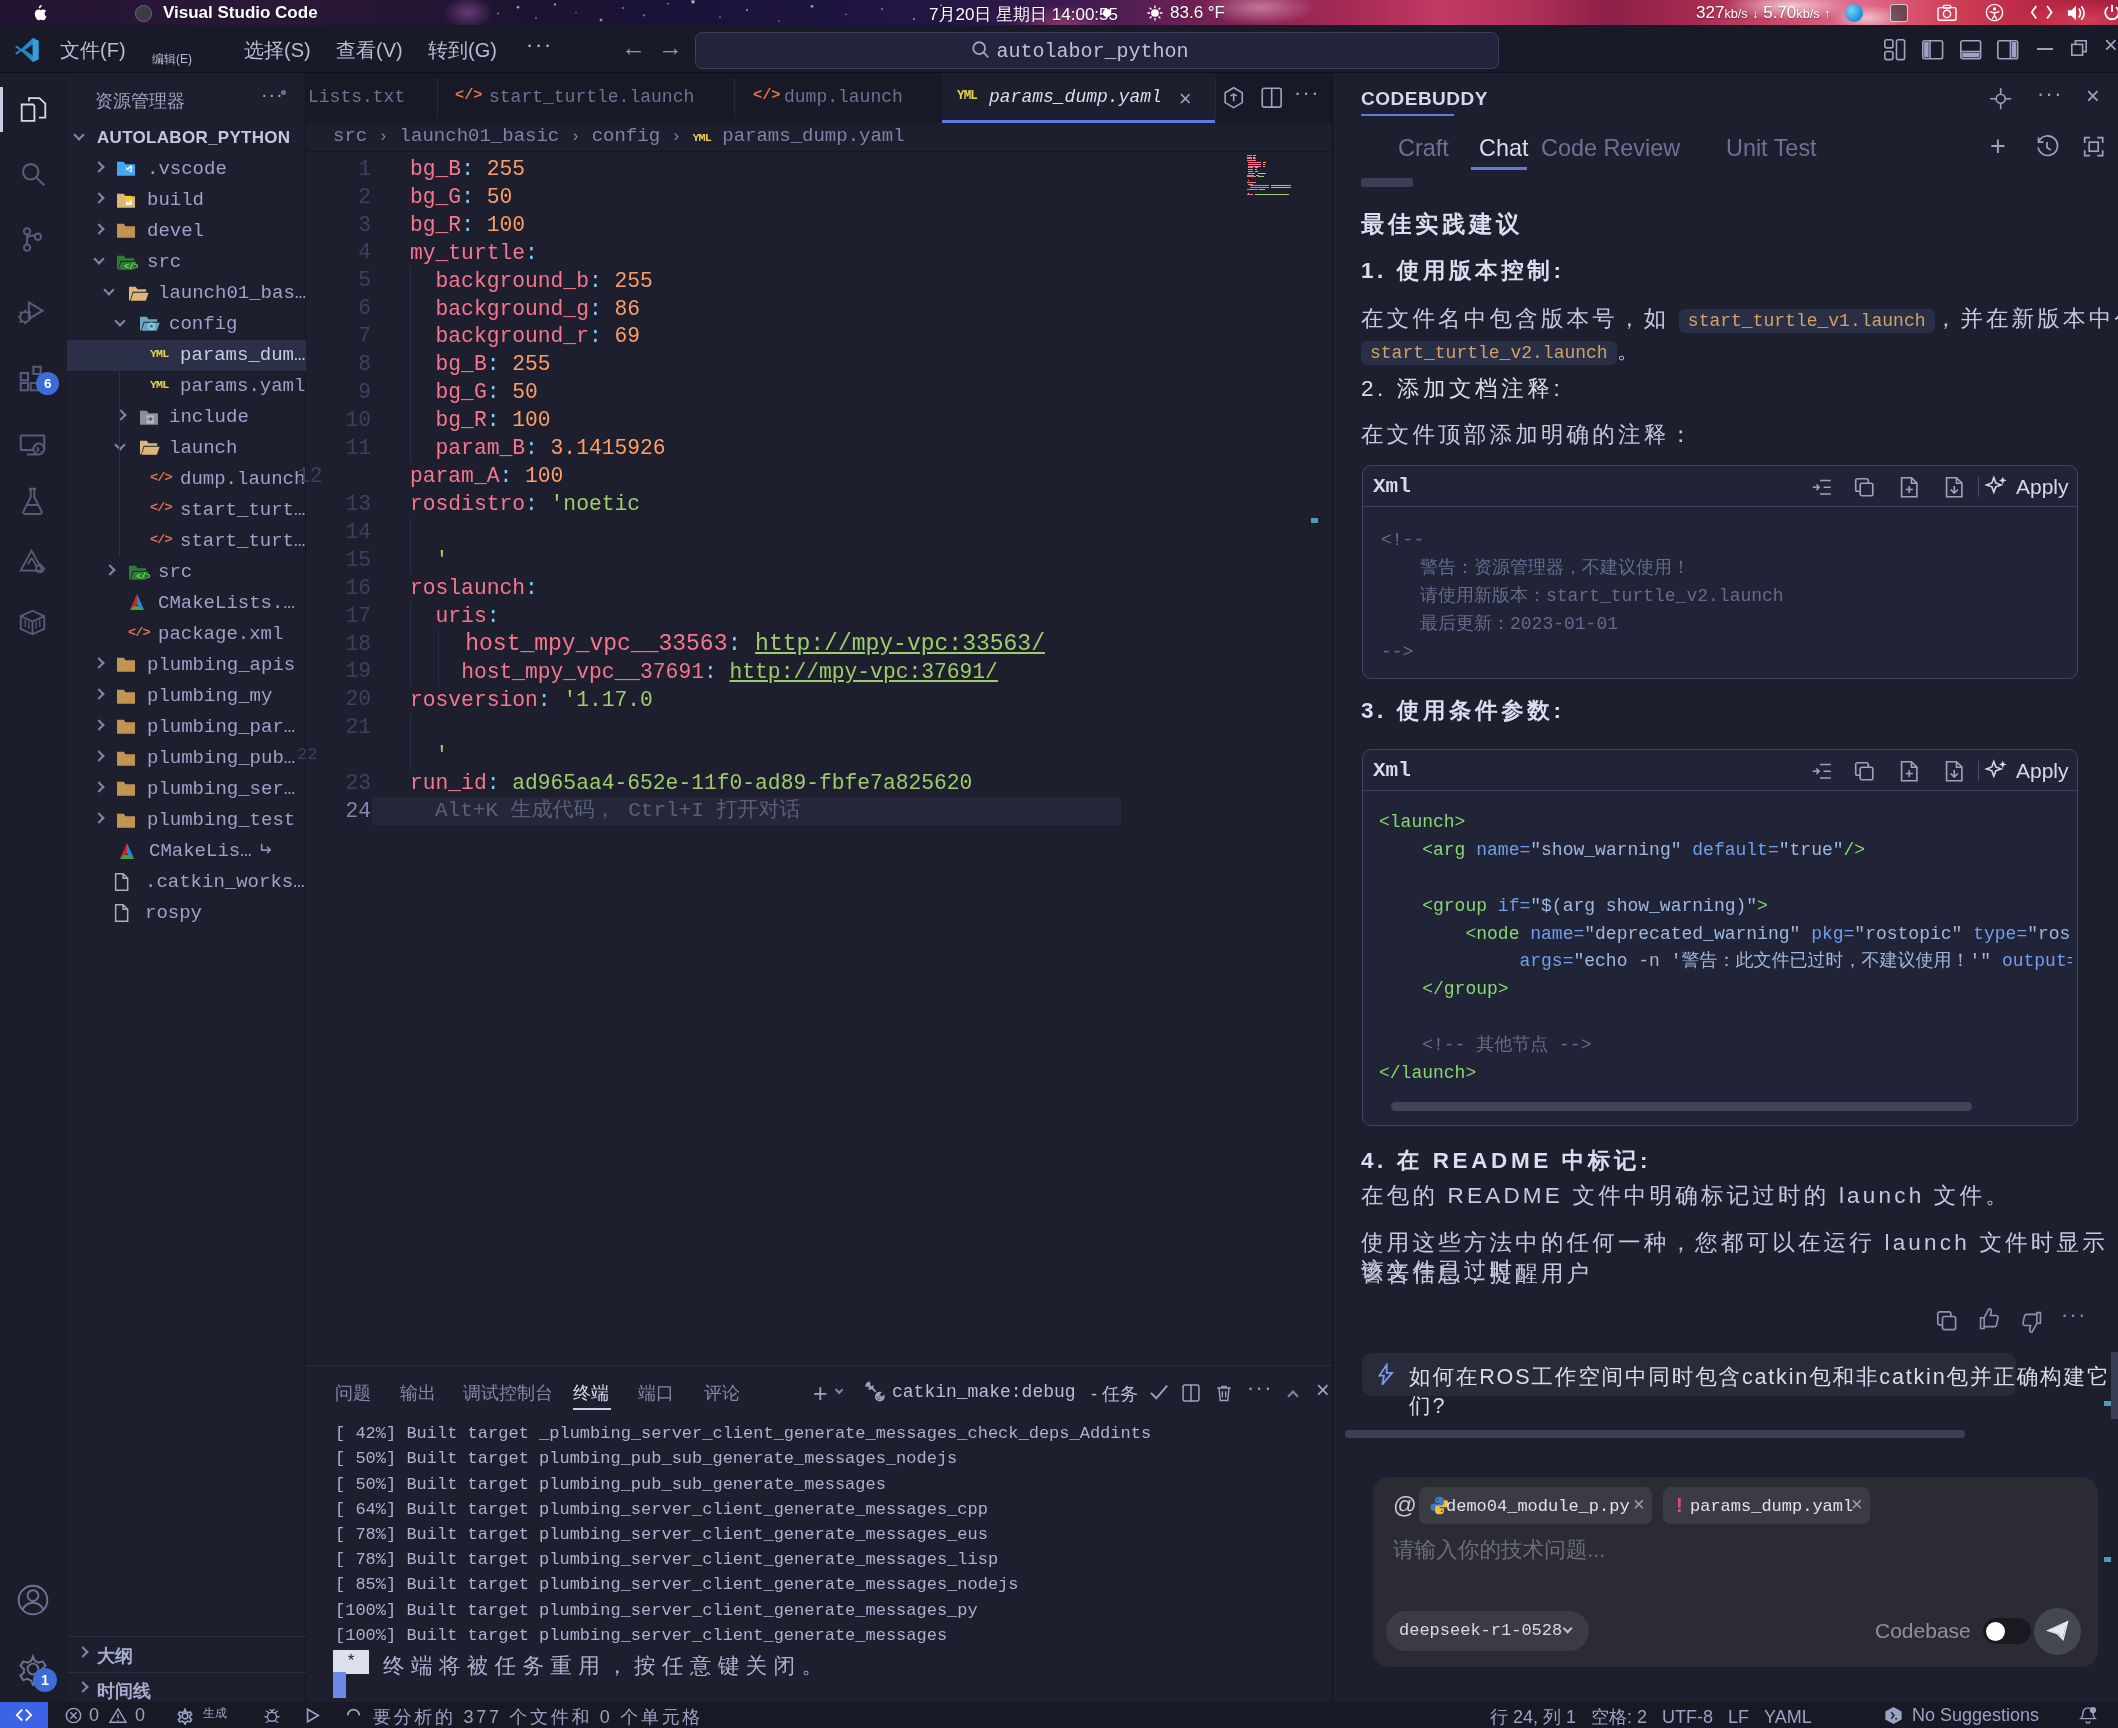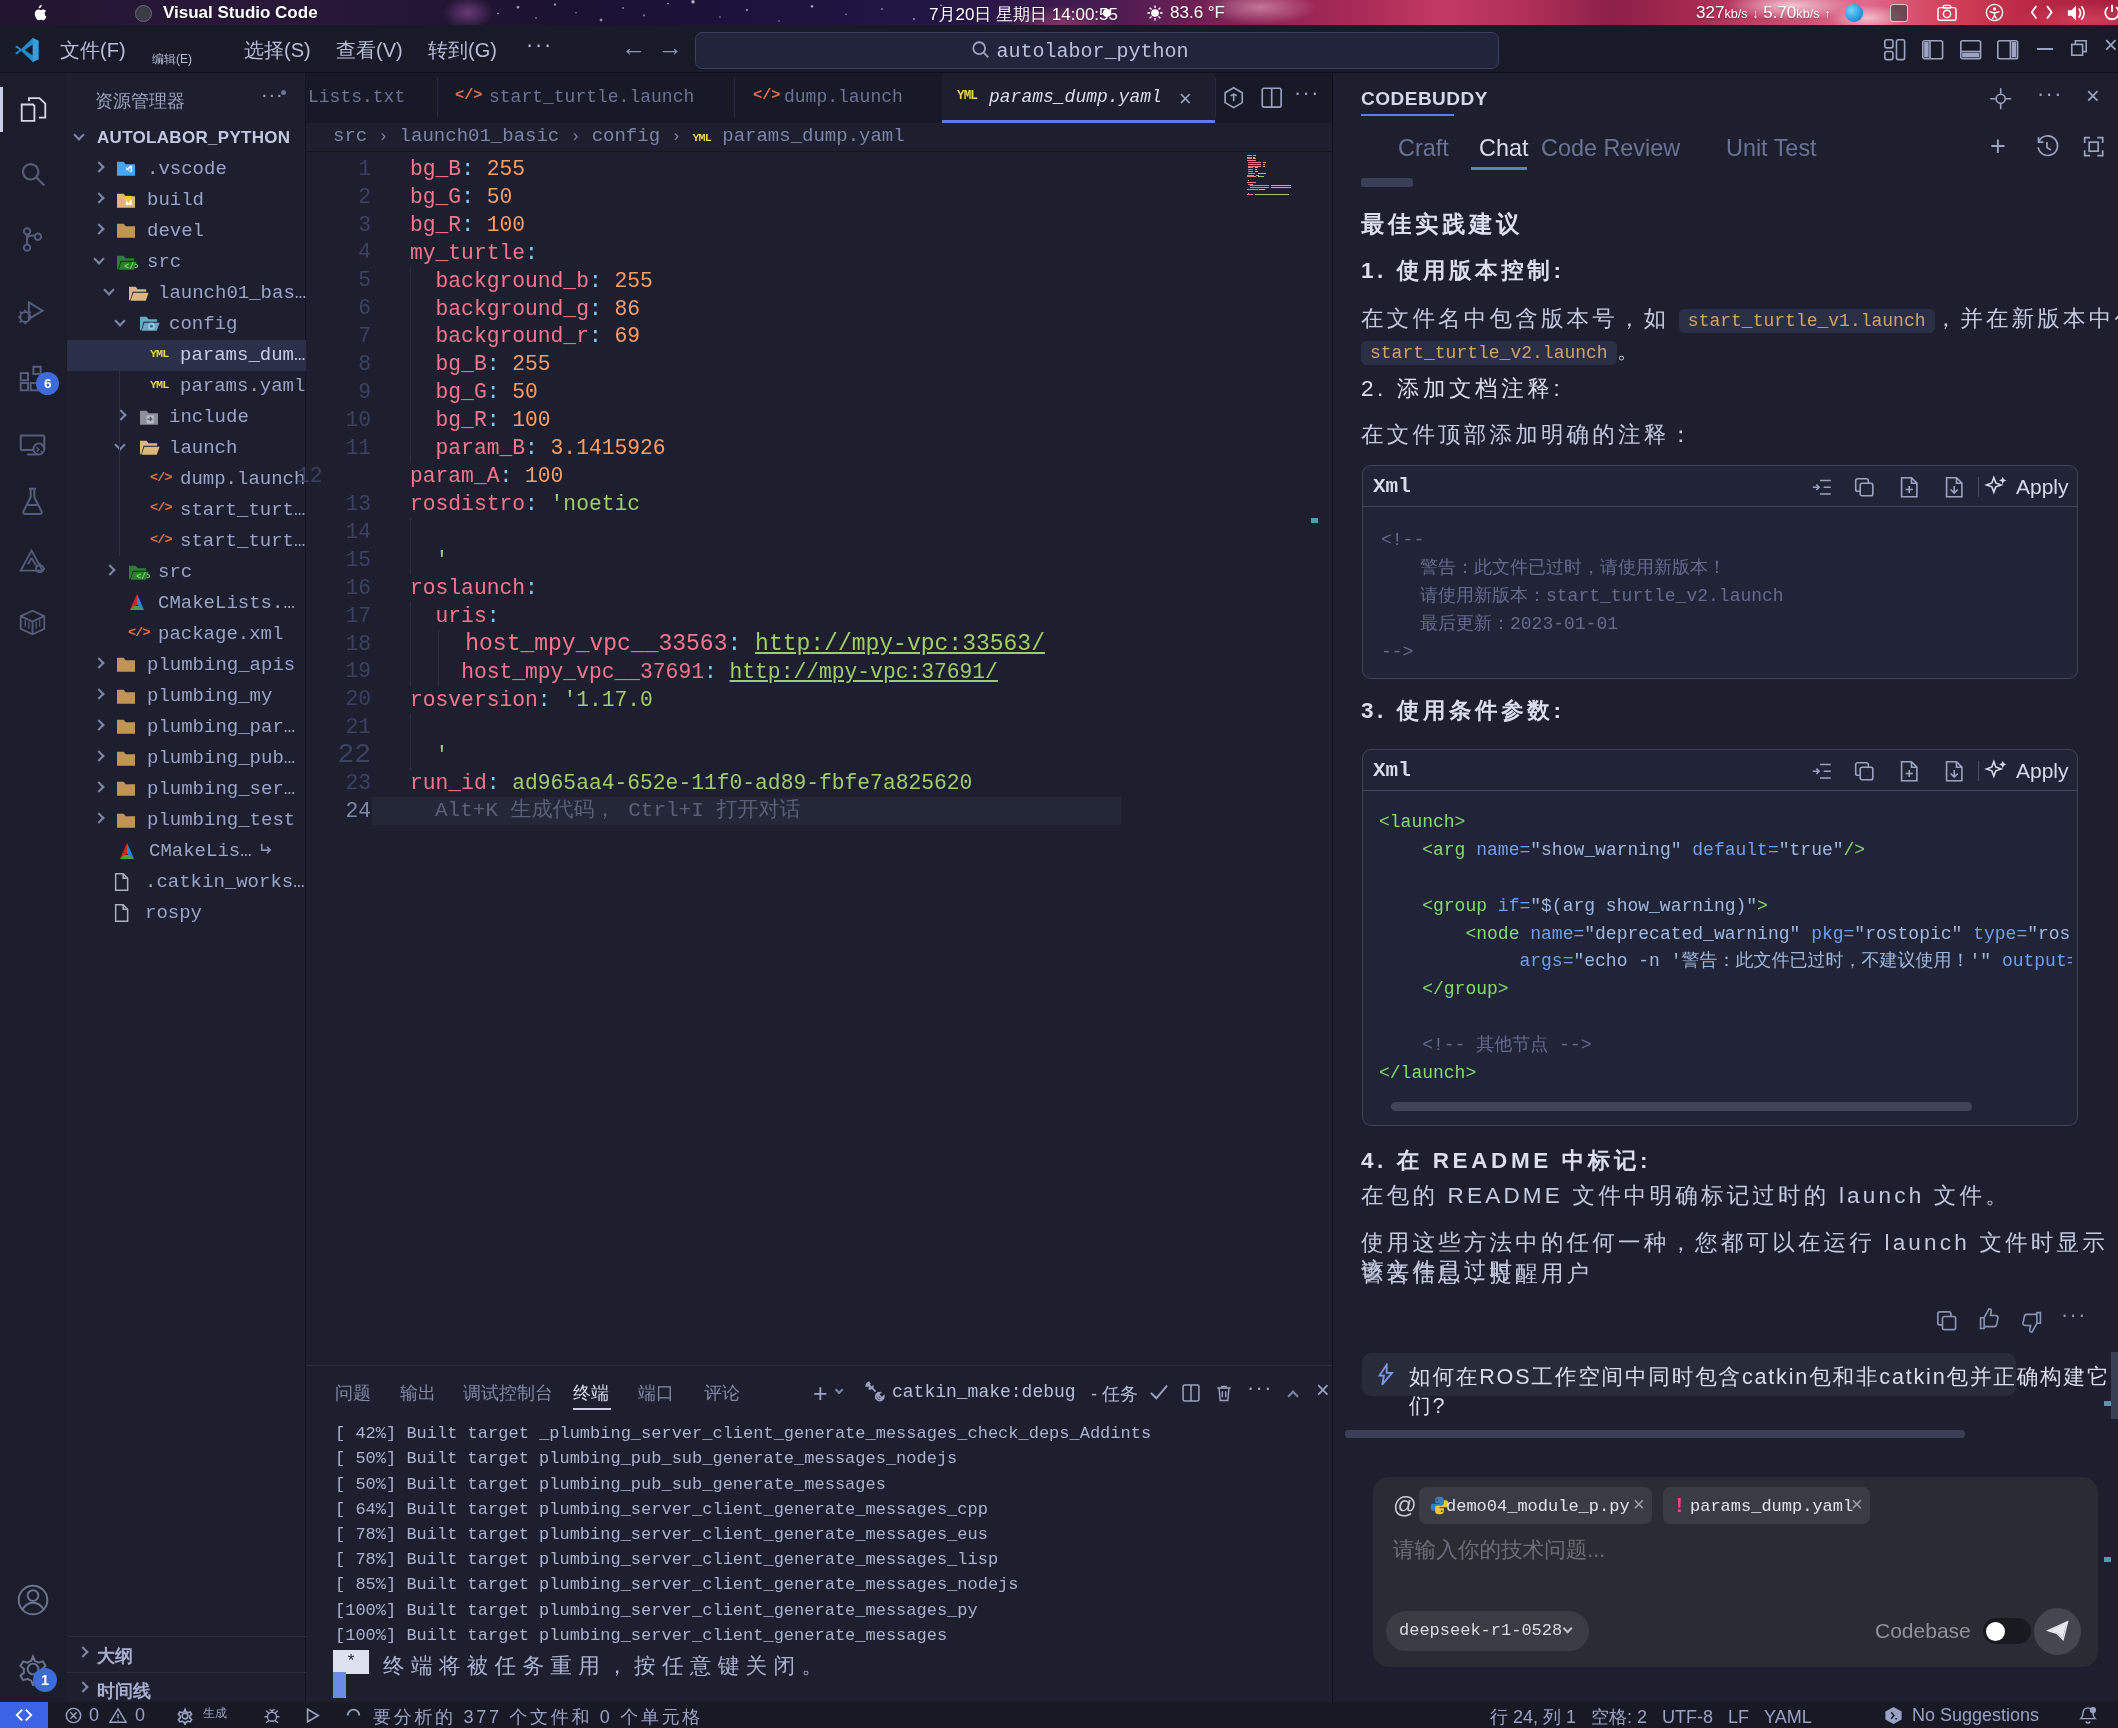--- a/index.html
+++ b/index.html
@@ -374,21 +374,21 @@
 <div class="abs mono" style="left:297px;top:464px;width:74px;text-align:left;color:#3b4261;font-size:21.3px;line-height:24px">12</div>
 <div class="abs mono" style="left:297px;top:492px;width:74px;text-align:right;color:#3b4261;font-size:21.3px;line-height:24px">13</div>
 <div class="abs mono" style="left:297px;top:520px;width:74px;text-align:right;color:#3b4261;font-size:21.3px;line-height:24px">14</div>
 <div class="abs mono" style="left:297px;top:548px;width:74px;text-align:right;color:#3b4261;font-size:21.3px;line-height:24px">15</div>
 <div class="abs mono" style="left:297px;top:576px;width:74px;text-align:right;color:#3b4261;font-size:21.3px;line-height:24px">16</div>
 <div class="abs mono" style="left:297px;top:604px;width:74px;text-align:right;color:#3b4261;font-size:21.3px;line-height:24px">17</div>
 <div class="abs mono" style="left:297px;top:632px;width:74px;text-align:right;color:#3b4261;font-size:21.3px;line-height:24px">18</div>
 <div class="abs mono" style="left:297px;top:659px;width:74px;text-align:right;color:#3b4261;font-size:21.3px;line-height:24px">19</div>
 <div class="abs mono" style="left:297px;top:687px;width:74px;text-align:right;color:#3b4261;font-size:21.3px;line-height:24px">20</div>
 <div class="abs mono" style="left:297px;top:715px;width:74px;text-align:right;color:#3b4261;font-size:21.3px;line-height:24px">21</div>
-<div class="abs mono" style="left:297px;top:743px;width:74px;text-align:right;color:#3b4261;font-size:28px;line-height:24px">22</div>
+<div class="abs mono" style="left:297px;top:743px;width:74px;color:#3b4261;font-size:17px;line-height:24px">22</div>
 <div class="abs mono" style="left:297px;top:771px;width:74px;text-align:right;color:#3b4261;font-size:21.3px;line-height:24px">23</div>
 <div class="abs mono" style="left:297px;top:799px;width:74px;text-align:right;color:#7e88ad;font-size:21.3px;line-height:24px">24</div>
 <div class="abs mono" style="left:410px;top:155px;font-size:21.3px;line-height:28px;white-space:pre;color:#a9b1d6"><span style="color:#f7768e">bg_B</span><span style="color:#7dcfff">:</span> <span style="color:#ff9e64">255</span></div>
 <div class="abs mono" style="left:410px;top:183px;font-size:21.3px;line-height:28px;white-space:pre;color:#a9b1d6"><span style="color:#f7768e">bg_G</span><span style="color:#7dcfff">:</span> <span style="color:#ff9e64">50</span></div>
 <div class="abs mono" style="left:410px;top:211px;font-size:21.3px;line-height:28px;white-space:pre;color:#a9b1d6"><span style="color:#f7768e">bg_R</span><span style="color:#7dcfff">:</span> <span style="color:#ff9e64">100</span></div>
 <div class="abs mono" style="left:410px;top:239px;font-size:21.3px;line-height:28px;white-space:pre;color:#a9b1d6"><span style="color:#f7768e">my_turtle</span><span style="color:#7dcfff">:</span></div>
 <div class="abs mono" style="left:410px;top:267px;font-size:21.3px;line-height:28px;white-space:pre;color:#a9b1d6">  <span style="color:#f7768e">background_b</span><span style="color:#7dcfff">:</span> <span style="color:#ff9e64">255</span></div>
 <div class="abs mono" style="left:410px;top:295px;font-size:21.3px;line-height:28px;white-space:pre;color:#a9b1d6">  <span style="color:#f7768e">background_g</span><span style="color:#7dcfff">:</span> <span style="color:#ff9e64">86</span></div>
 <div class="abs mono" style="left:410px;top:322px;font-size:21.3px;line-height:28px;white-space:pre;color:#a9b1d6">  <span style="color:#f7768e">background_r</span><span style="color:#7dcfff">:</span> <span style="color:#ff9e64">69</span></div>
 <div class="abs mono" style="left:410px;top:350px;font-size:21.3px;line-height:28px;white-space:pre;color:#a9b1d6">  <span style="color:#f7768e">bg_B</span><span style="color:#7dcfff">:</span> <span style="color:#ff9e64">255</span></div>
@@ -540,21 +540,21 @@
     <path d="M4 2 h11 l6 6 v15 H4 z M15 2 v6 h6"></path>
     <path d="M12.5 11 v8 m-4-4 l4 4 4-4"></path>
   </svg>
 <div class="abs" style="left:1978px;top:477px;width:0.9px;height:20px;background:#4a4f68"></div>
 <svg class="abs" style="left:1984px;top:474px" width="25" height="25" viewBox="0 0 28 28" fill="none" stroke="#d5dae8" stroke-width="1.8">
     <path d="M11 4 l2.2 6 6 2.2-6 2.2-2.2 6-2.2-6-6-2.2 6-2.2 z"></path>
     <path d="M21 3 l1.2 3 3 1.2-3 1.2-1.2 3-1.2-3-3-1.2 3-1.2 z" fill="#d5dae8" stroke="none"></path>
   </svg>
 <div class="abs" style="left:2016px;top:475px;color:#d5dae8;font-size:21px">Apply</div>
 <div class="abs mono" style="left:1381px;top:529px;color:#636b8e;font-size:18px;line-height:23.4px">&lt;!--</div>
-<div class="abs mono" style="left:1420px;top:557px;color:#636b8e;font-size:18px;line-height:23.4px">警告：此文件已过时，请使用新版本！</div>
+<div class="abs mono" style="left:1420px;top:557px;color:#636b8e;font-size:18px;line-height:23.4px">警告：资源管理器，不建议使用！</div>
 <div class="abs mono" style="left:1420px;top:585px;color:#636b8e;font-size:18px;line-height:23.4px">请使用新版本：start_turtle_v2.launch</div>
 <div class="abs mono" style="left:1420px;top:613px;color:#636b8e;font-size:18px;line-height:23.4px">最后更新：2023-01-01</div>
 <div class="abs mono" style="left:1381px;top:641px;color:#636b8e;font-size:18px;line-height:23.4px">--&gt;</div>
 <div class="abs" style="left:1361px;top:695px;color:#dadeee;font-size:22.5px;font-weight:700;letter-spacing:3.6px">3. 使用条件参数:</div>
 <div class="abs" style="left:1362px;top:749px;width:716px;height:377px;background:#212437;border:0.9px solid #3f435c;border-radius:9px"></div>
 <div class="abs" style="left:1363px;top:750px;width:715px;height:41px;border-bottom:0.9px solid #3f435c"></div>
 <div class="abs mono" style="left:1373px;top:759px;color:#d5dae8;font-size:21px;font-weight:700">Xml</div>
 <svg class="abs ic" style="left:1811px;top:760px" width="22.5" height="22.5" viewBox="0 0 25 25" fill="none" stroke="currentColor" stroke-width="1.8">
     <path d="M10 5 h12 M14 12.5 h8 M10 20 h12 M2 12.5 h7 m-3-3 l3 3-3 3"></path>
   </svg>

